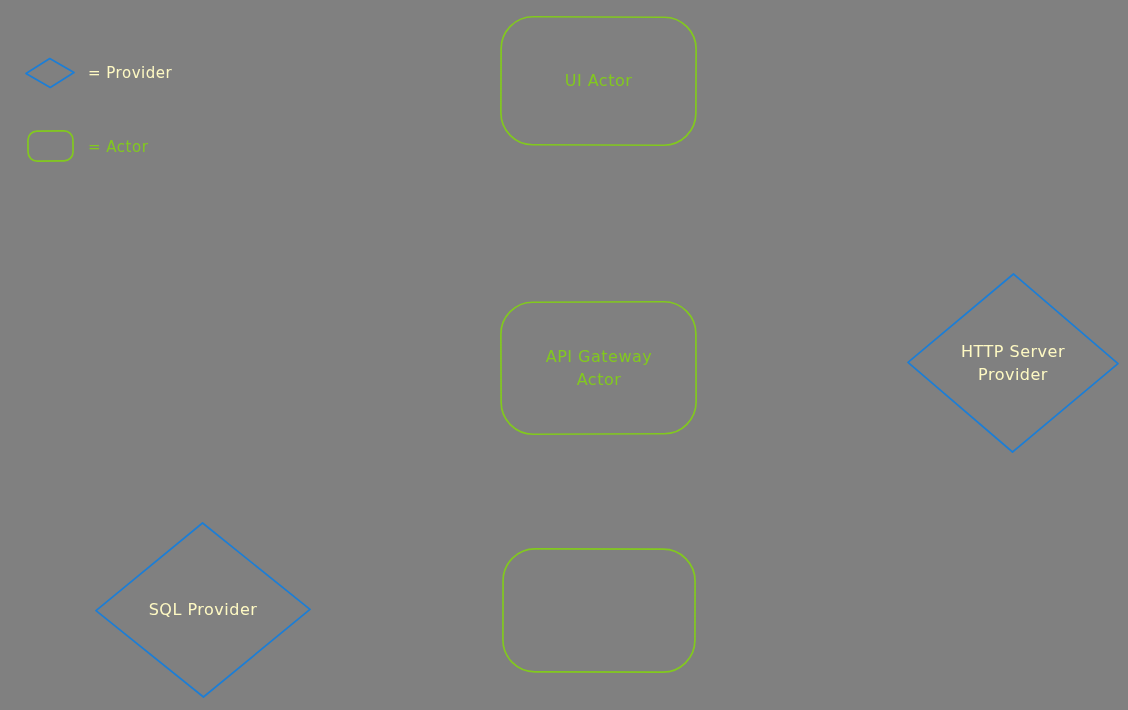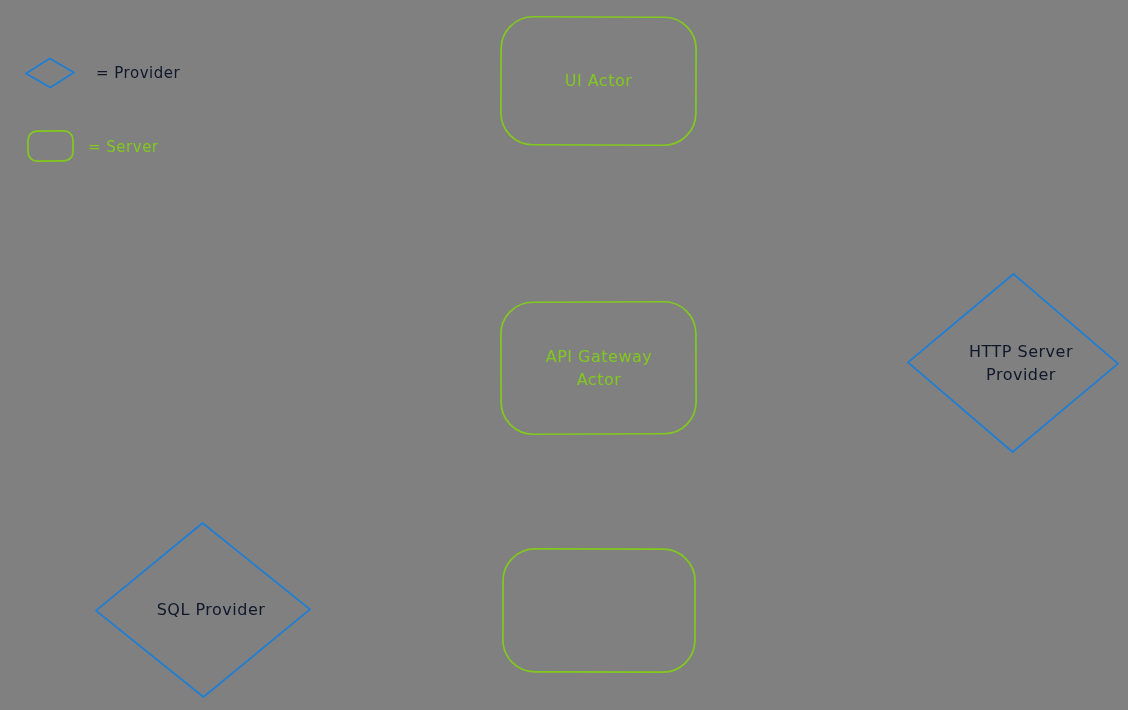--- a/index.html
+++ b/index.html
@@ -28,21 +28,21 @@
     position: absolute;
     display: flex;
     align-items: center;
     justify-content: center;
     text-align: center;
     line-height: 1.45;
     font-size: 16px;
     letter-spacing: 0.5px;
   }
   .actor-text { color: #82c91e; }
-  .provider-text { color: #0f172a; margin-left: 8px; }
+  .provider-text { color: #fef9c3; }
   .legend-label {
     position: absolute;
     font-size: 15px;
     letter-spacing: 0.5px;
     white-space: nowrap;
   }
   svg .shape {
     fill: none;
     stroke-width: 1.7;
     stroke-linejoin: round;
@@ -63,21 +63,21 @@
 
     <rect class="shape actor-shape" x="501" y="17" width="195" height="128" rx="32" ry="32" transform="rotate(0.2 598 81)"></rect>
     <rect class="shape actor-shape" x="501" y="302" width="195" height="132" rx="32" ry="32" transform="rotate(-0.2 598 368)"></rect>
     <rect class="shape actor-shape" x="503" y="549" width="192" height="123" rx="32" ry="32" transform="rotate(0.15 599 610)"></rect>
 
     <polygon class="shape provider-shape" points="908,363 1013,274 1118,363 1013,452" transform="rotate(0.3 1013 363)"></polygon>
     <polygon class="shape provider-shape" points="96,610 203,523 310,610 203,697" transform="rotate(-0.3 203 610)"></polygon>
   </svg>
 
   <div class="legend-label provider-text" style="left:88px; top:64px;">= Provider</div>
-  <div class="legend-label actor-text" style="left:88px; top:138px;">= Server</div>
+  <div class="legend-label actor-text" style="left:88px; top:138px;">= Actor</div>
 
   <div class="node-label actor-text" style="left:524px; top:302px; width:150px; height:132px;">API Gateway Actor</div>
 
   <div class="node-label actor-text" style="left:501px; top:17px; width:195px; height:128px;">UI Actor</div>
 
 
   <div class="node-label provider-text" style="left:113px; top:595px; width:180px; height:30px;">SQL Provider</div>
 
   <div class="node-label provider-text" style="left:938px; top:328px; width:150px; height:70px;">HTTP Server Provider</div>
 

